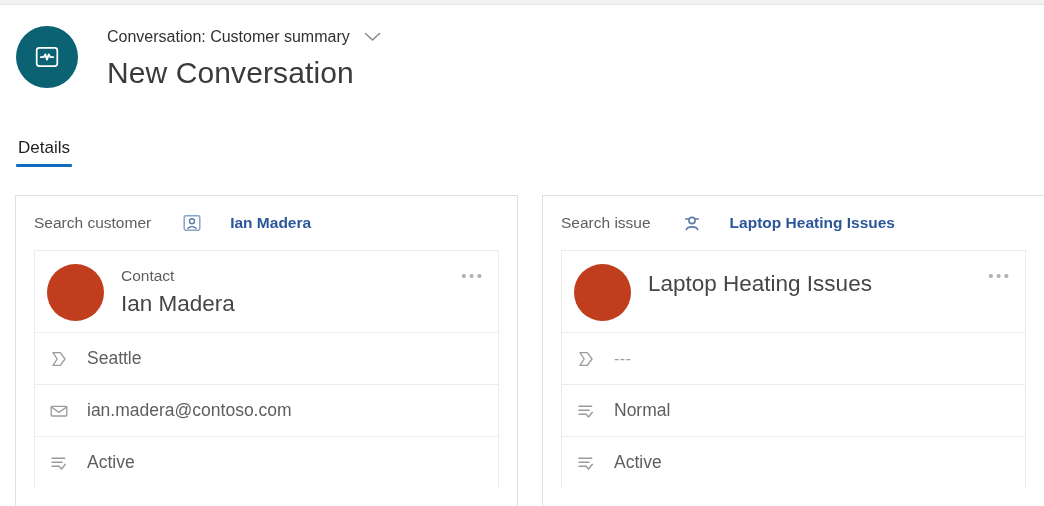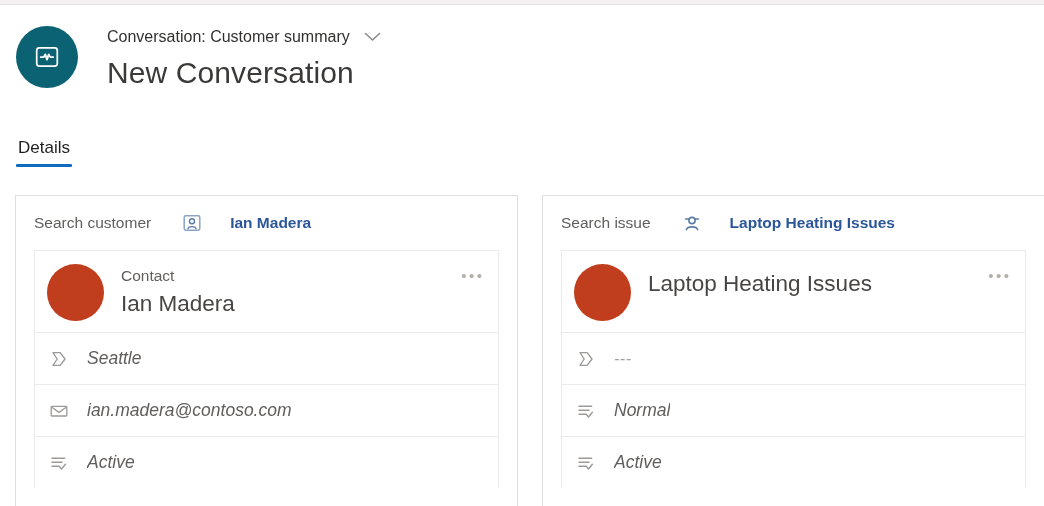--- a/index.html
+++ b/index.html
@@ -214,21 +214,20 @@
   }
 
   
   .attr-row {
     display: flex;
     align-items: center;
     height: 52px;
     border-top: 1px solid #edebe9;
     padding: 4px 12px;
     box-sizing: border-box;
-    font-style: italic;
   }
   .attr-icon {
     width: 24px;
     height: 24px;
     flex: 0 0 24px;
     display: flex;
     align-items: center;
     justify-content: center;
   }
   .attr-value {

